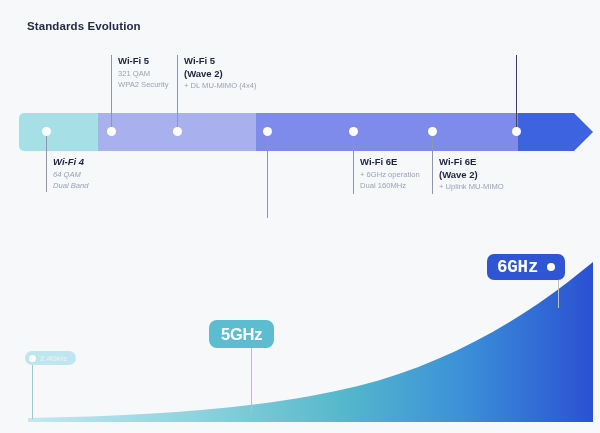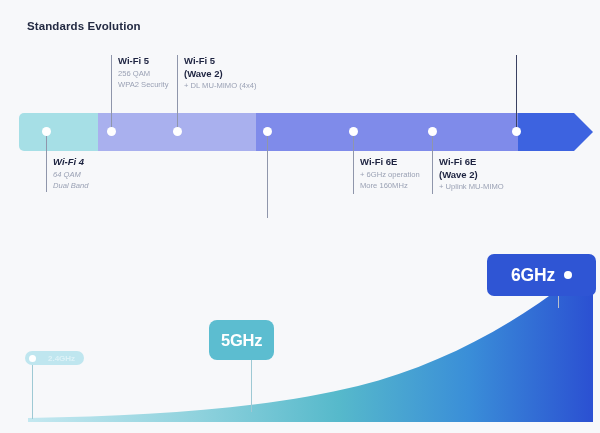--- a/index.html
+++ b/index.html
@@ -83,41 +83,42 @@
     background:#ffffff;
     flex:0 0 auto;
   }
 
   #pill-24{
     left:17px;top:115px;
     height:14px;
     background:#bfe6ef;
     border-radius:7px;
     padding:0 9px 0 4px;
-    gap:12px;
+    gap:4px;
   }
   #pill-24 .pill-text{font-size:8px;color:#ddf2f7;}
   #pill-24 .pill-dot{width:7px;height:7px;}
 
   #pill-5{
     left:201px;top:84px;
-    height:40px;
+    height:28px;
     background:#5cbdd0;
     border-radius:8px;
     padding:0 12px;
   }
   #pill-5 .pill-text{font-size:16.5px;letter-spacing:-.2px;}
 
   #pill-6{
     left:479px;top:18px;
-    height:42px;
+    height:26px;
     background:#2f55d4;
     border-radius:7px;
-    padding:0 24px;
+    padding:0 10px;
     gap:9px;
+    font-family:Liberation Mono, monospace;
   }
   #pill-6 .pill-text{font-size:17.5px;letter-spacing:-.2px;}
   #pill-6 .pill-dot{width:8px;height:8px;}
 
   .pill-anchor{
     position:absolute;
     border-radius:50%;
     background:#ffffff;
     box-sizing:border-box;
   }
@@ -163,42 +164,42 @@
     <div class="tl-dot" style="left:34px;top:127px;"></div>
     <div class="tl-dot" style="left:99px;top:127px;"></div>
     <div class="tl-dot" style="left:165px;top:127px;"></div>
     <div class="tl-dot" style="left:255px;top:127px;"></div>
     <div class="tl-dot" style="left:341px;top:127px;"></div>
     <div class="tl-dot" style="left:420px;top:127px;"></div>
     <div class="tl-dot" style="left:504px;top:127px;"></div>
 
     <div class="tl-label above" style="left:103px;top:55px;">
       <div class="tl-name">Wi-Fi 5</div>
-      <div class="tl-detail">256 QAM</div>
+      <div class="tl-detail">321 QAM</div>
       <div class="tl-detail">WPA2 Security</div>
     </div>
 
     <div class="tl-label above" style="left:169px;top:55px;">
       <div class="tl-name">Wi-Fi 5</div>
       <div class="tl-name">(Wave 2)</div>
       <div class="tl-detail">+ DL MU-MIMO (4x4)</div>
     </div>
 
 
     <div class="tl-label below" style="left:38px;top:156px;font-style:italic;">
       <div class="tl-name">Wi-Fi 4</div>
       <div class="tl-detail">64 QAM</div>
       <div class="tl-detail">Dual Band</div>
     </div>
 
 
     <div class="tl-label below" style="left:345px;top:156px;">
       <div class="tl-name">Wi-Fi 6E</div>
       <div class="tl-detail">+ 6GHz operation</div>
-      <div class="tl-detail">More 160MHz</div>
+      <div class="tl-detail">Dual 160MHz</div>
     </div>
 
     <div class="tl-label below" style="left:424px;top:156px;">
       <div class="tl-name">Wi-Fi 6E</div>
       <div class="tl-name">(Wave 2)</div>
       <div class="tl-detail">+ Uplink MU-MIMO</div>
     </div>
   </div>
 
 

